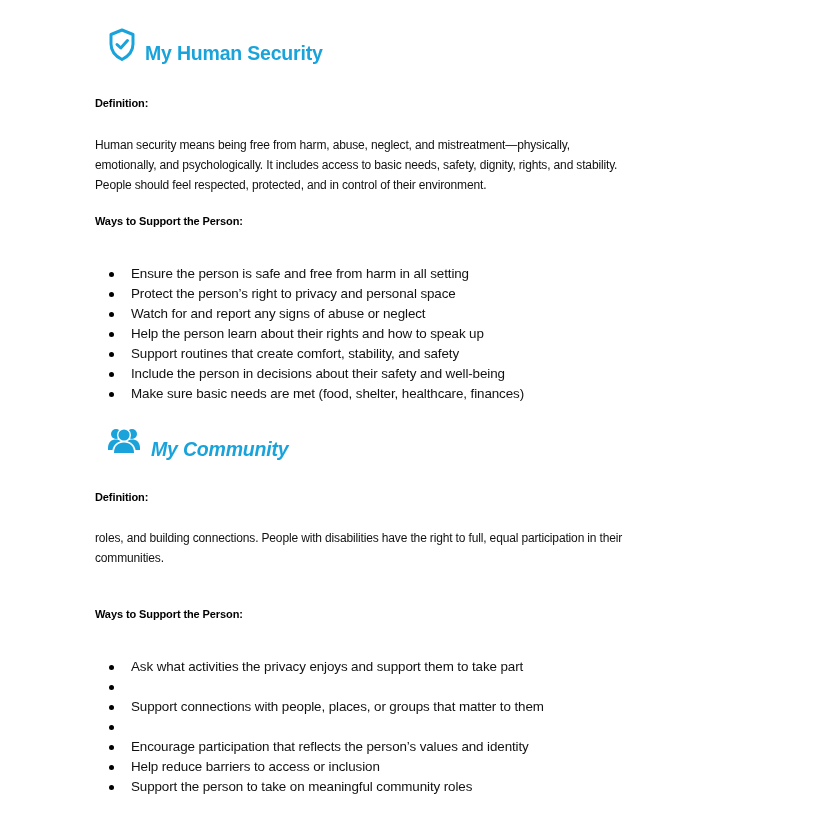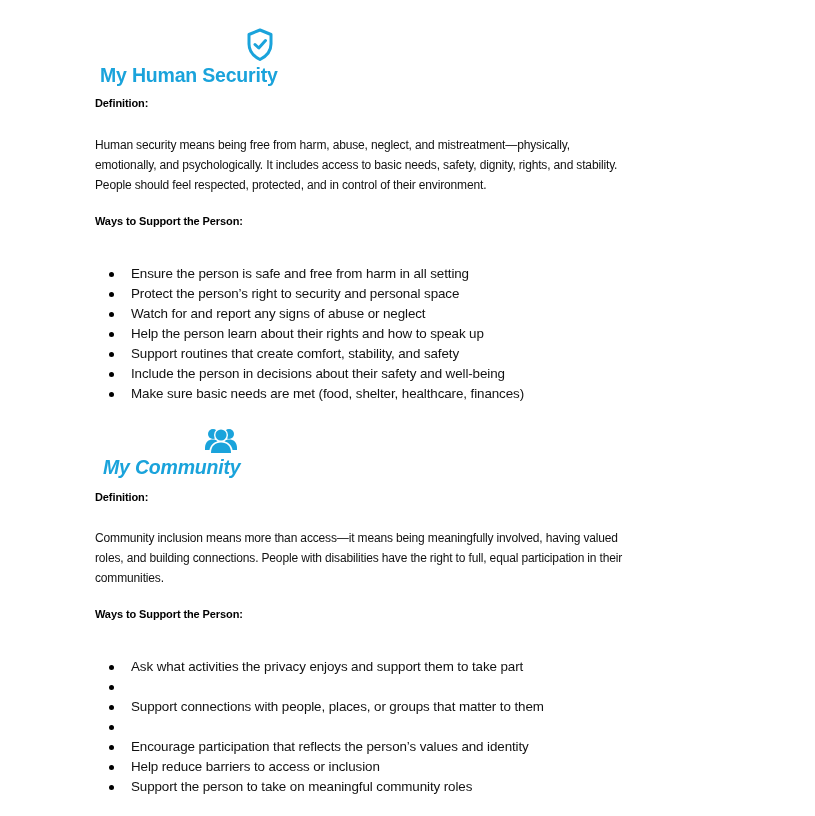--- a/index.html
+++ b/index.html
@@ -16,24 +16,23 @@
       color: #111111;
     }
     .page {
       position: absolute;
       left: 95px;
       top: 0;
       width: 660px;
     }
     .section-heading {
       position: absolute;
-      left: 0;
+      left: 8px;
       display: flex;
       align-items: flex-end;
-      flex-direction: column;
     }
     .section-heading .icon {
       display: inline-block;
     }
     .section-heading .title {
       font-family: "Liberation Sans", "DejaVu Sans", sans-serif;
       font-weight: bold;
       font-size: 19.5px;
       color: #1AA3DB;
       letter-spacing: -0.2px;
@@ -102,21 +101,21 @@
   <div class="para" style="top:135px;">
     <div>Human security means being free from harm, abuse, neglect, and mistreatment—physically,</div>
     <div>emotionally, and psychologically. It includes access to basic needs, safety, dignity, rights, and stability.</div>
     <div>People should feel respected, protected, and in control of their environment.</div>
   </div>
 
   <div class="label" style="top:215px;">Ways to Support the Person:</div>
 
   <ul class="bullets" style="top:252px;">
     <li><span class="dot"></span><span>Ensure the person is safe and free from harm in all setting</span></li>
-    <li><span class="dot"></span><span>Protect the person’s right to security and personal space</span></li>
+    <li><span class="dot"></span><span>Protect the person’s right to privacy and personal space</span></li>
     <li><span class="dot"></span><span>Watch for and report any signs of abuse or neglect</span></li>
     <li><span class="dot"></span><span>Help the person learn about their rights and how to speak up</span></li>
     <li><span class="dot"></span><span>Support routines that create comfort, stability, and safety</span></li>
     <li><span class="dot"></span><span>Include the person in decisions about their safety and well-being</span></li>
     <li><span class="dot"></span><span>Make sure basic needs are met (food, shelter, healthcare, finances)</span></li>
   </ul>
 
   <div class="section-heading" style="top:426px;font-style:italic;">
     <span class="icon" style="width:36px;height:30px;margin-left:4px;">
       <svg width="34" height="28" viewBox="0 0 34 28">
@@ -133,21 +132,20 @@
         <circle cx="17" cy="9" r="5.6" fill="#1AA3DB"></circle>
         <path d="M7 27 C7 20 11 16.5 17 16.5 C23 16.5 27 20 27 27 Z" fill="#1AA3DB"></path>
       </svg>
     </span>
     <span class="title" style="margin-left:8px;margin-bottom:-5px;">My Community</span>
   </div>
 
   <div class="label" style="top:491px;">Definition:</div>
 
   <div class="para" style="top:528px;">
-    <div>Community inclusion means more than access—it means being meaningfully involved, having valued</div>
     <div>roles, and building connections. People with disabilities have the right to full, equal participation in their</div>
     <div>communities.</div>
   </div>
 
   <div class="label" style="top:608px;">Ways to Support the Person:</div>
 
   <ul class="bullets" style="top:645px;">
     <li><span class="dot"></span><span>Ask what activities the privacy enjoys and support them to take part</span></li>
     <li><span class="dot"></span></li>
     <li><span class="dot"></span><span>Support connections with people, places, or groups that matter to them</span></li>

